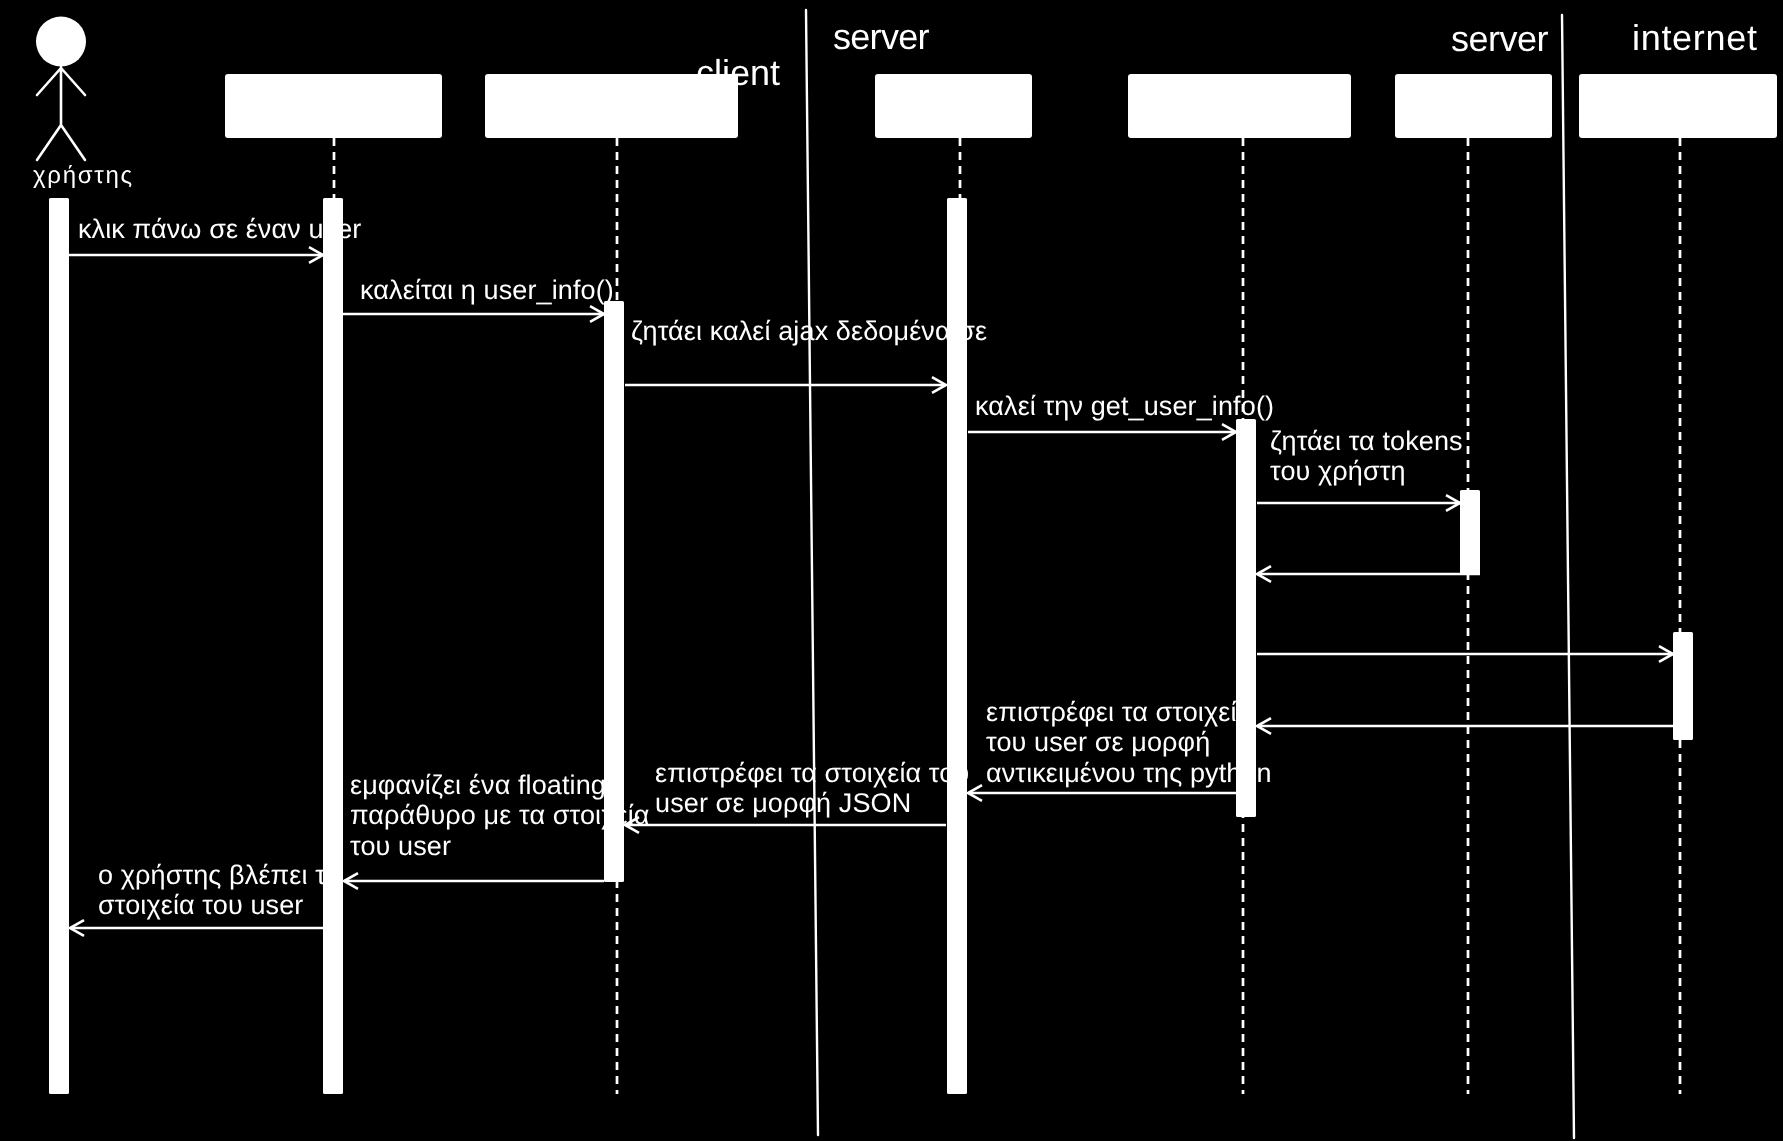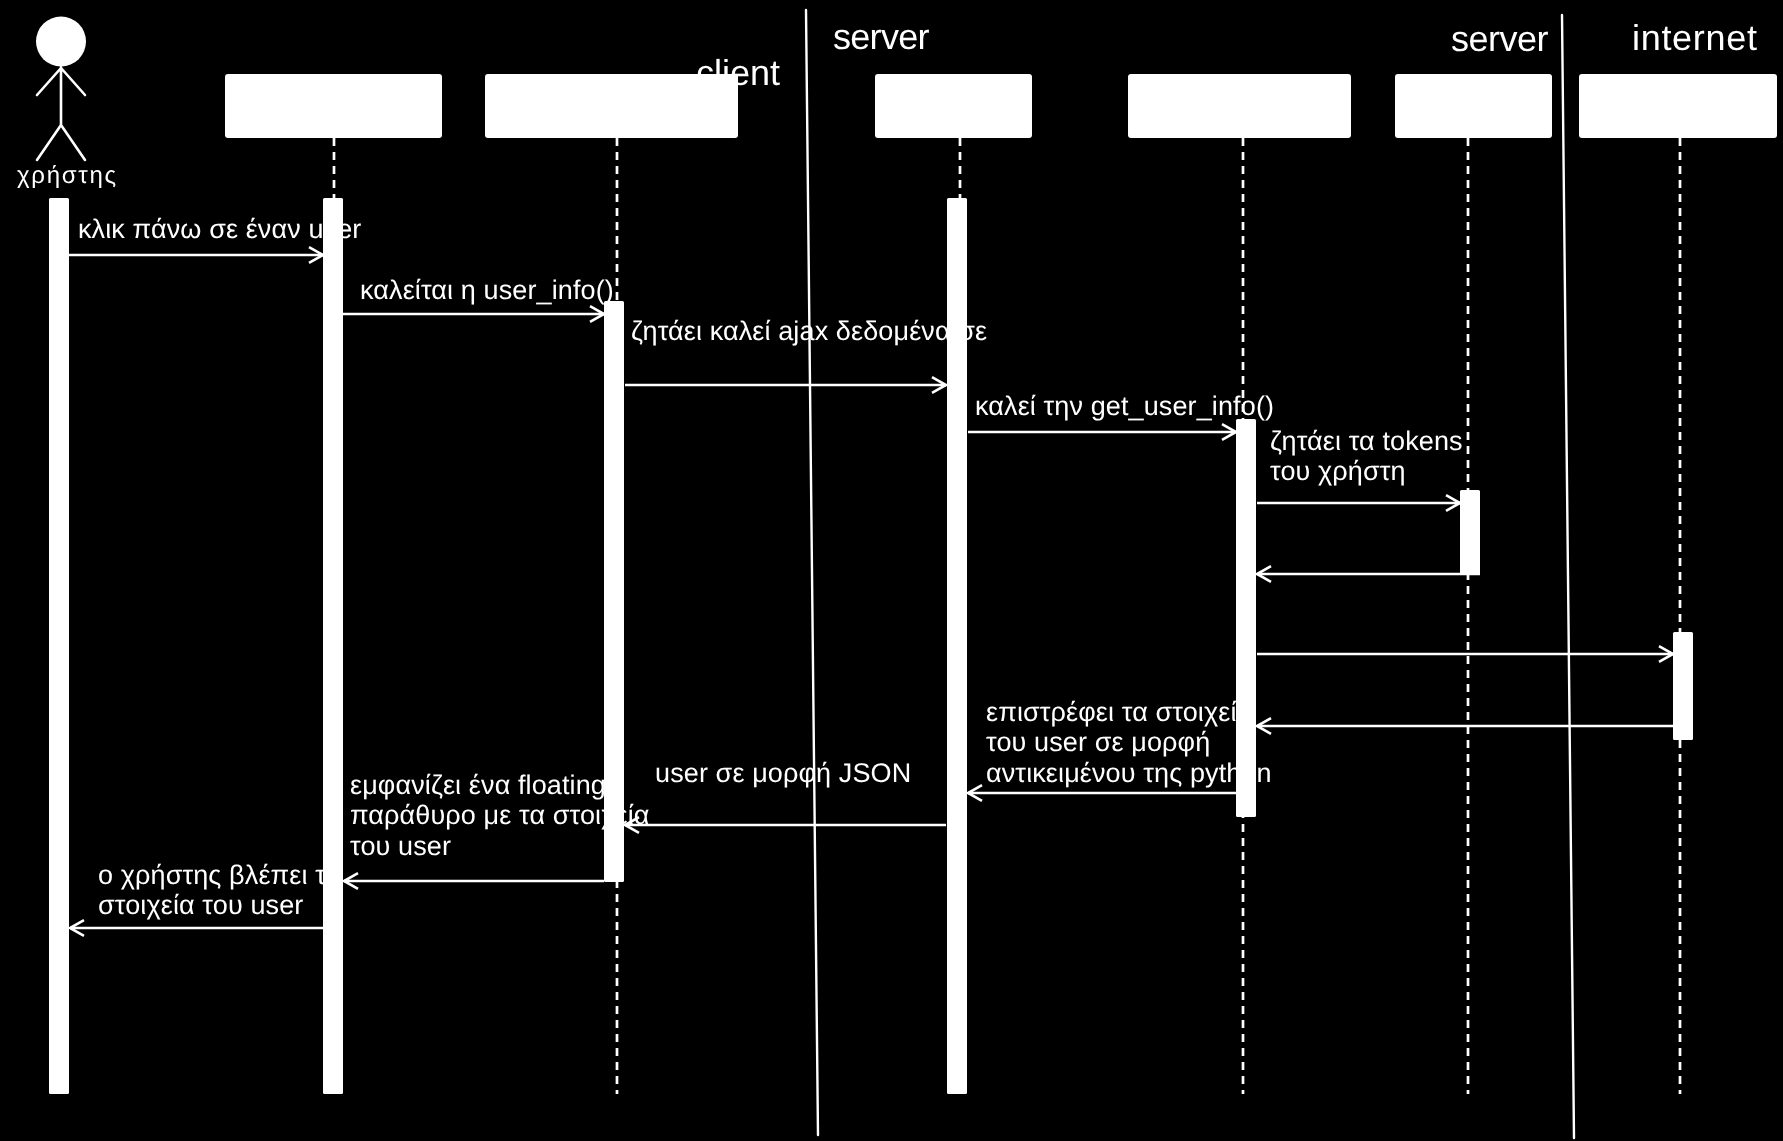--- a/index.html
+++ b/index.html
@@ -9,21 +9,21 @@
   #labels{position:absolute;left:0;top:0;width:1783px;height:1141px;will-change:transform;transform:translateZ(0);}
   #stage{position:relative;width:1783px;height:1141px;background:#000;overflow:hidden;
          font-family:"Liberation Sans",sans-serif;color:#ffffff;}
   #gfx{position:absolute;left:0;top:0;display:block;}
   .msg-label{position:absolute;color:#ffffff;font-size:0;line-height:0;
              font-family:"Liberation Sans",sans-serif;}
   .msg-label > div{white-space:pre;font-size:27px;line-height:30.5px;letter-spacing:0.12px;}
   .hdr-label{position:absolute;white-space:pre;color:#ffffff;
              font-family:"Liberation Sans",sans-serif;font-size:36px;line-height:36px;}
   .actor-label{position:absolute;white-space:pre;color:#ffffff;
-             font-family:"Liberation Sans",sans-serif;font-size:24px;line-height:24px;letter-spacing:1.72px;}
+             font-family:"Liberation Sans",sans-serif;font-size:24px;line-height:24px;letter-spacing:1.72px;margin-left:16px;}
 </style>
 </head>
 <body>
 
 <div id="stage">
 
   <svg id="gfx" width="1783" height="1141" viewBox="0 0 1783 1141">
 
     <g>
       <circle id="actor-head" cx="61" cy="41.5" r="25" fill="#ffffff"></circle>
@@ -105,20 +105,21 @@
     <div class="msg-label mlab" style="left: 1270px; top: 425.747px;">
       <div>ζητάει τα tokens</div>
       <div>του χρήστη</div>
     </div>
     <div class="msg-label mlab" style="left: 986px; top: 696.747px;">
       <div>επιστρέφει τα στοιχεία</div>
       <div>του user σε μορφή</div>
       <div>αντικειμένου της python</div>
     </div>
     <div class="msg-label mlab" style="left: 655px; top: 757.747px;">
+      <div>επιστρέφει τα στοιχεία του</div>
       <div>user σε μορφή JSON</div>
     </div>
     <div class="msg-label mlab" style="left: 350px; top: 769.747px;">
       <div>εμφανίζει ένα floating</div>
       <div>παράθυρο με τα στοιχεία</div>
       <div>του user</div>
     </div>
     <div class="msg-label mlab" style="left: 98px; top: 859.747px;">
       <div>ο χρήστης βλέπει τα</div>
       <div>στοιχεία του user</div>

